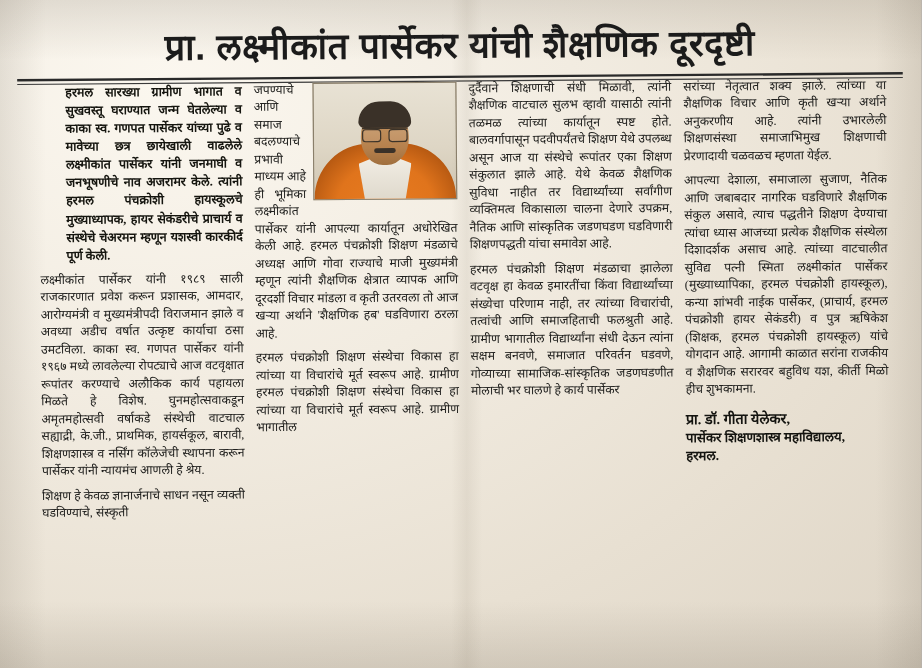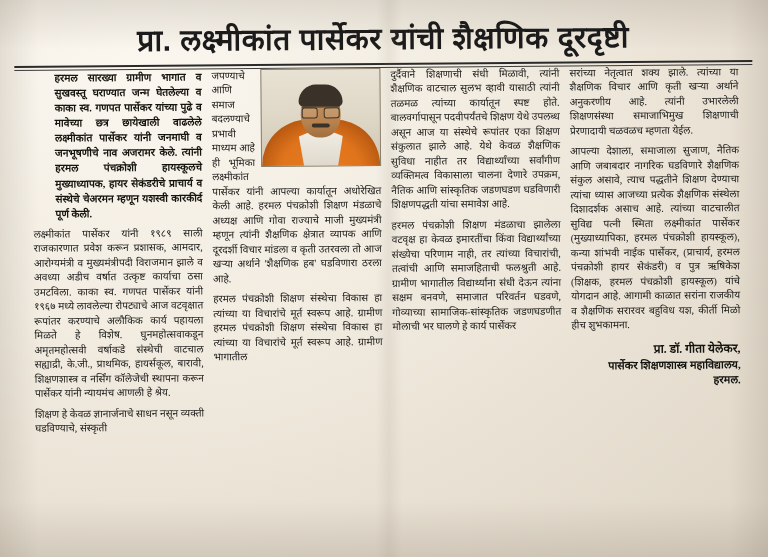--- a/index.html
+++ b/index.html
@@ -174,21 +174,20 @@
     position: absolute;
     left: 50%; top: 54px;
     width: 18px; height: 4px;
     transform: translateX(-50%);
     background: #3a3128;
     border-radius: 3px;
   }
 
   
   .sign {
-    text-align: right;
     font-weight: bold;
     font-size: 11px;
     line-height: 1.4;
     color: #141410;
     margin-top: 8px;
   }
   .sign .l1 { font-size: 12px; }
 
   
   .fold {

